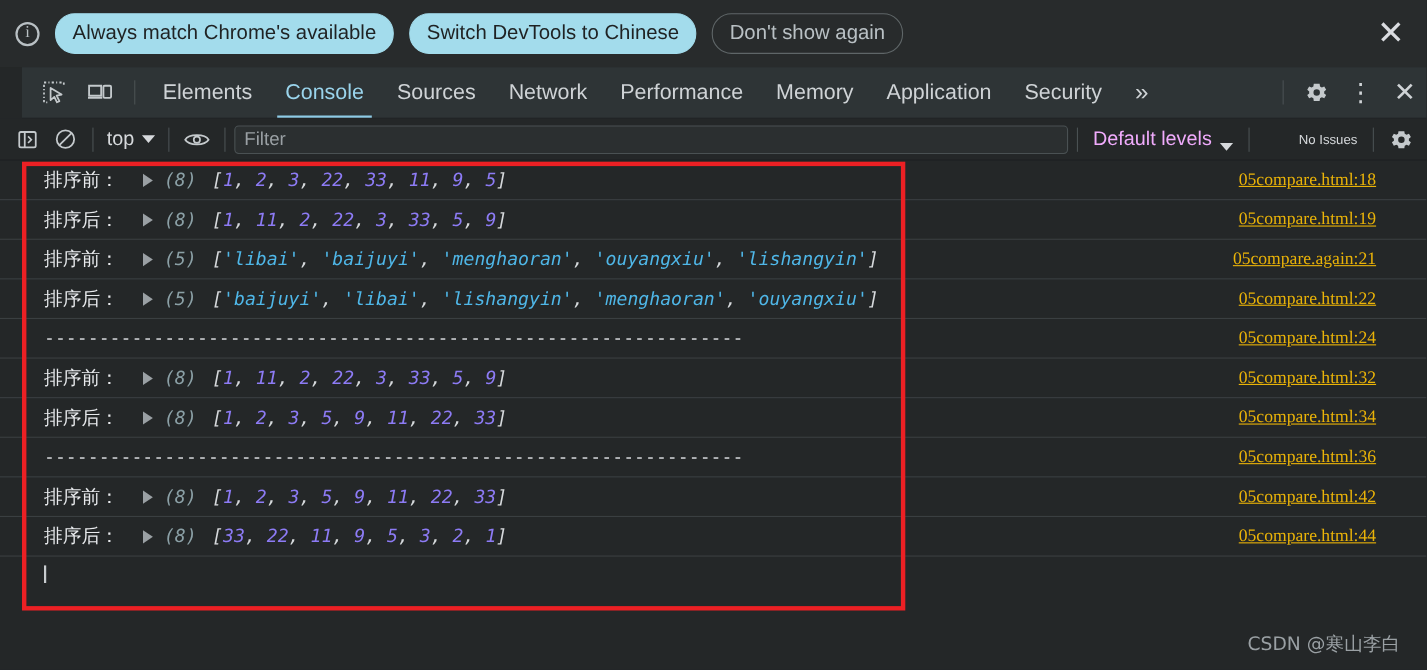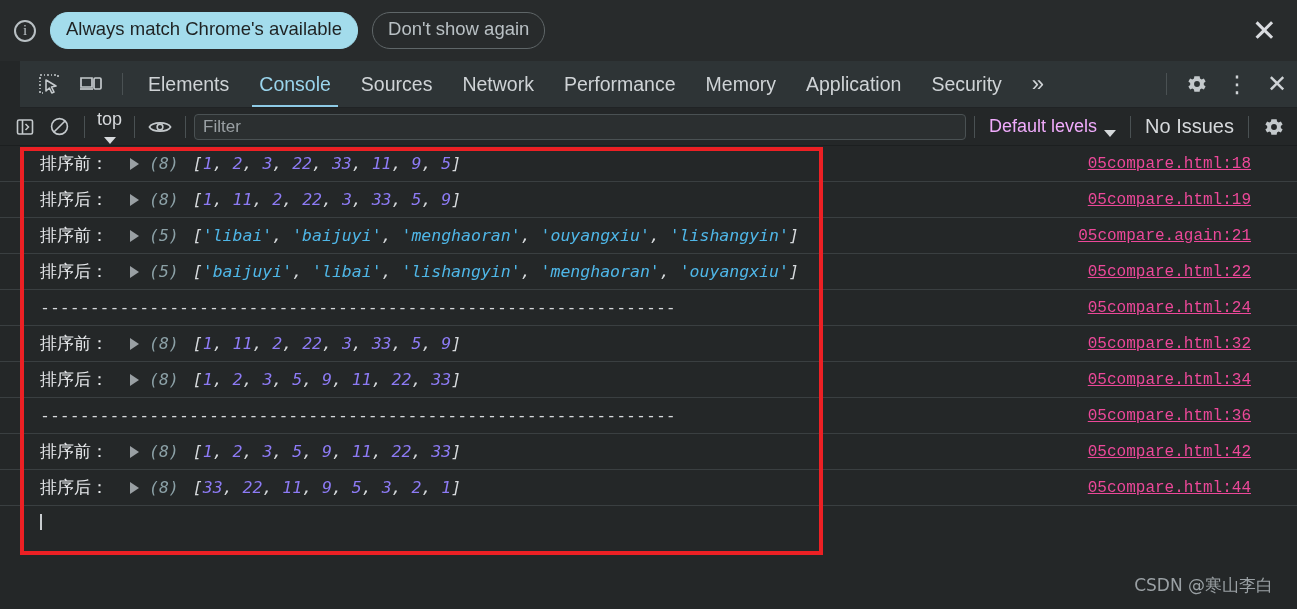--- a/index.html
+++ b/index.html
@@ -135,21 +135,20 @@
     margin: 0 8px;
     flex: none;
   }
   #context-select {
     color: #d6d9dc;
     font-size: 18px;
     display: flex; align-items: center; gap: 7px;
     padding: 0 4px;
     cursor: pointer;
     white-space: nowrap;
-    flex-direction: column;
   }
   #filter-input {
     flex: 1;
     height: 26px;
     background: #2b2f30;
     border: 1px solid #4a5153;
     border-radius: 4px;
     color: #d6d9dc;
     font-size: 17px;
     padding: 0 8px;
@@ -161,24 +160,25 @@
   #levels-select {
     color: #f0abfc;
     font-size: 18px;
     display: flex; align-items: flex-end; gap: 7px;
     padding: 0 6px;
     cursor: pointer;
     white-space: nowrap;
   }
   #issues-label {
     color: #d6d9dc;
-    font-size: 20px;
+    font-size: 12px;
     padding: 0 6px;
     cursor: pointer;
     white-space: nowrap;
+    margin-left: 31px;
   }
   .caret {
     width: 0; height: 0;
     border-left: 6px solid transparent;
     border-right: 6px solid transparent;
     border-top: 7px solid #d6d9dc;
   }
 
   
   #console-body {
@@ -233,22 +233,22 @@
   .plain-text {
     font-family: "DejaVu Sans Mono", monospace;
     font-size: 16.5px;
     color: #d6d9dc;
     white-space: pre;
     letter-spacing: 0px;
   }
   .src-link {
     position: absolute;
     right: 46px;
-    color: #ec4899;
-    font-family: Liberation Mono, monospace;
+    color: #eab308;
+    font-family: Liberation Serif, serif;
     font-size: 16px;
     text-decoration: underline;
     cursor: pointer;
     white-space: nowrap;
   }
   #prompt-row {
     height: 32px;
     display: flex;
     align-items: center;
     padding-left: 40px;
@@ -279,20 +279,21 @@
     font-size: 17px;
     font-family: "DejaVu Sans", sans-serif;
   }
 </style>
 </head>
 <body>
 
 <div id="banner">
   <div id="banner-info-icon">i</div>
   <div class="banner-btn primary">Always match Chrome's available</div>
+  <div class="banner-btn primary">Switch DevTools to Chinese</div>
   <div class="banner-btn ghost">Don't show again</div>
   <div id="banner-close">✕</div>
 </div>
 
 <div id="tabbar">
   <div class="tb-icon">
     <svg width="22" height="22" viewBox="0 0 22 22">
       <path d="M2 2 h5 M9 2 h5 M16 2 h4 v3 M2 4 v5 M2 11 v5 M2 18 v2 h3" stroke="#c4c9cc" stroke-width="1.6" fill="none" stroke-dasharray="2 2"></path>
       <path d="M8 7 L18 13 L13.5 14 L16 19 L13.8 20 L11.4 15 L8 18 Z" fill="none" stroke="#c4c9cc" stroke-width="1.6" stroke-linejoin="round"></path>
     </svg>

